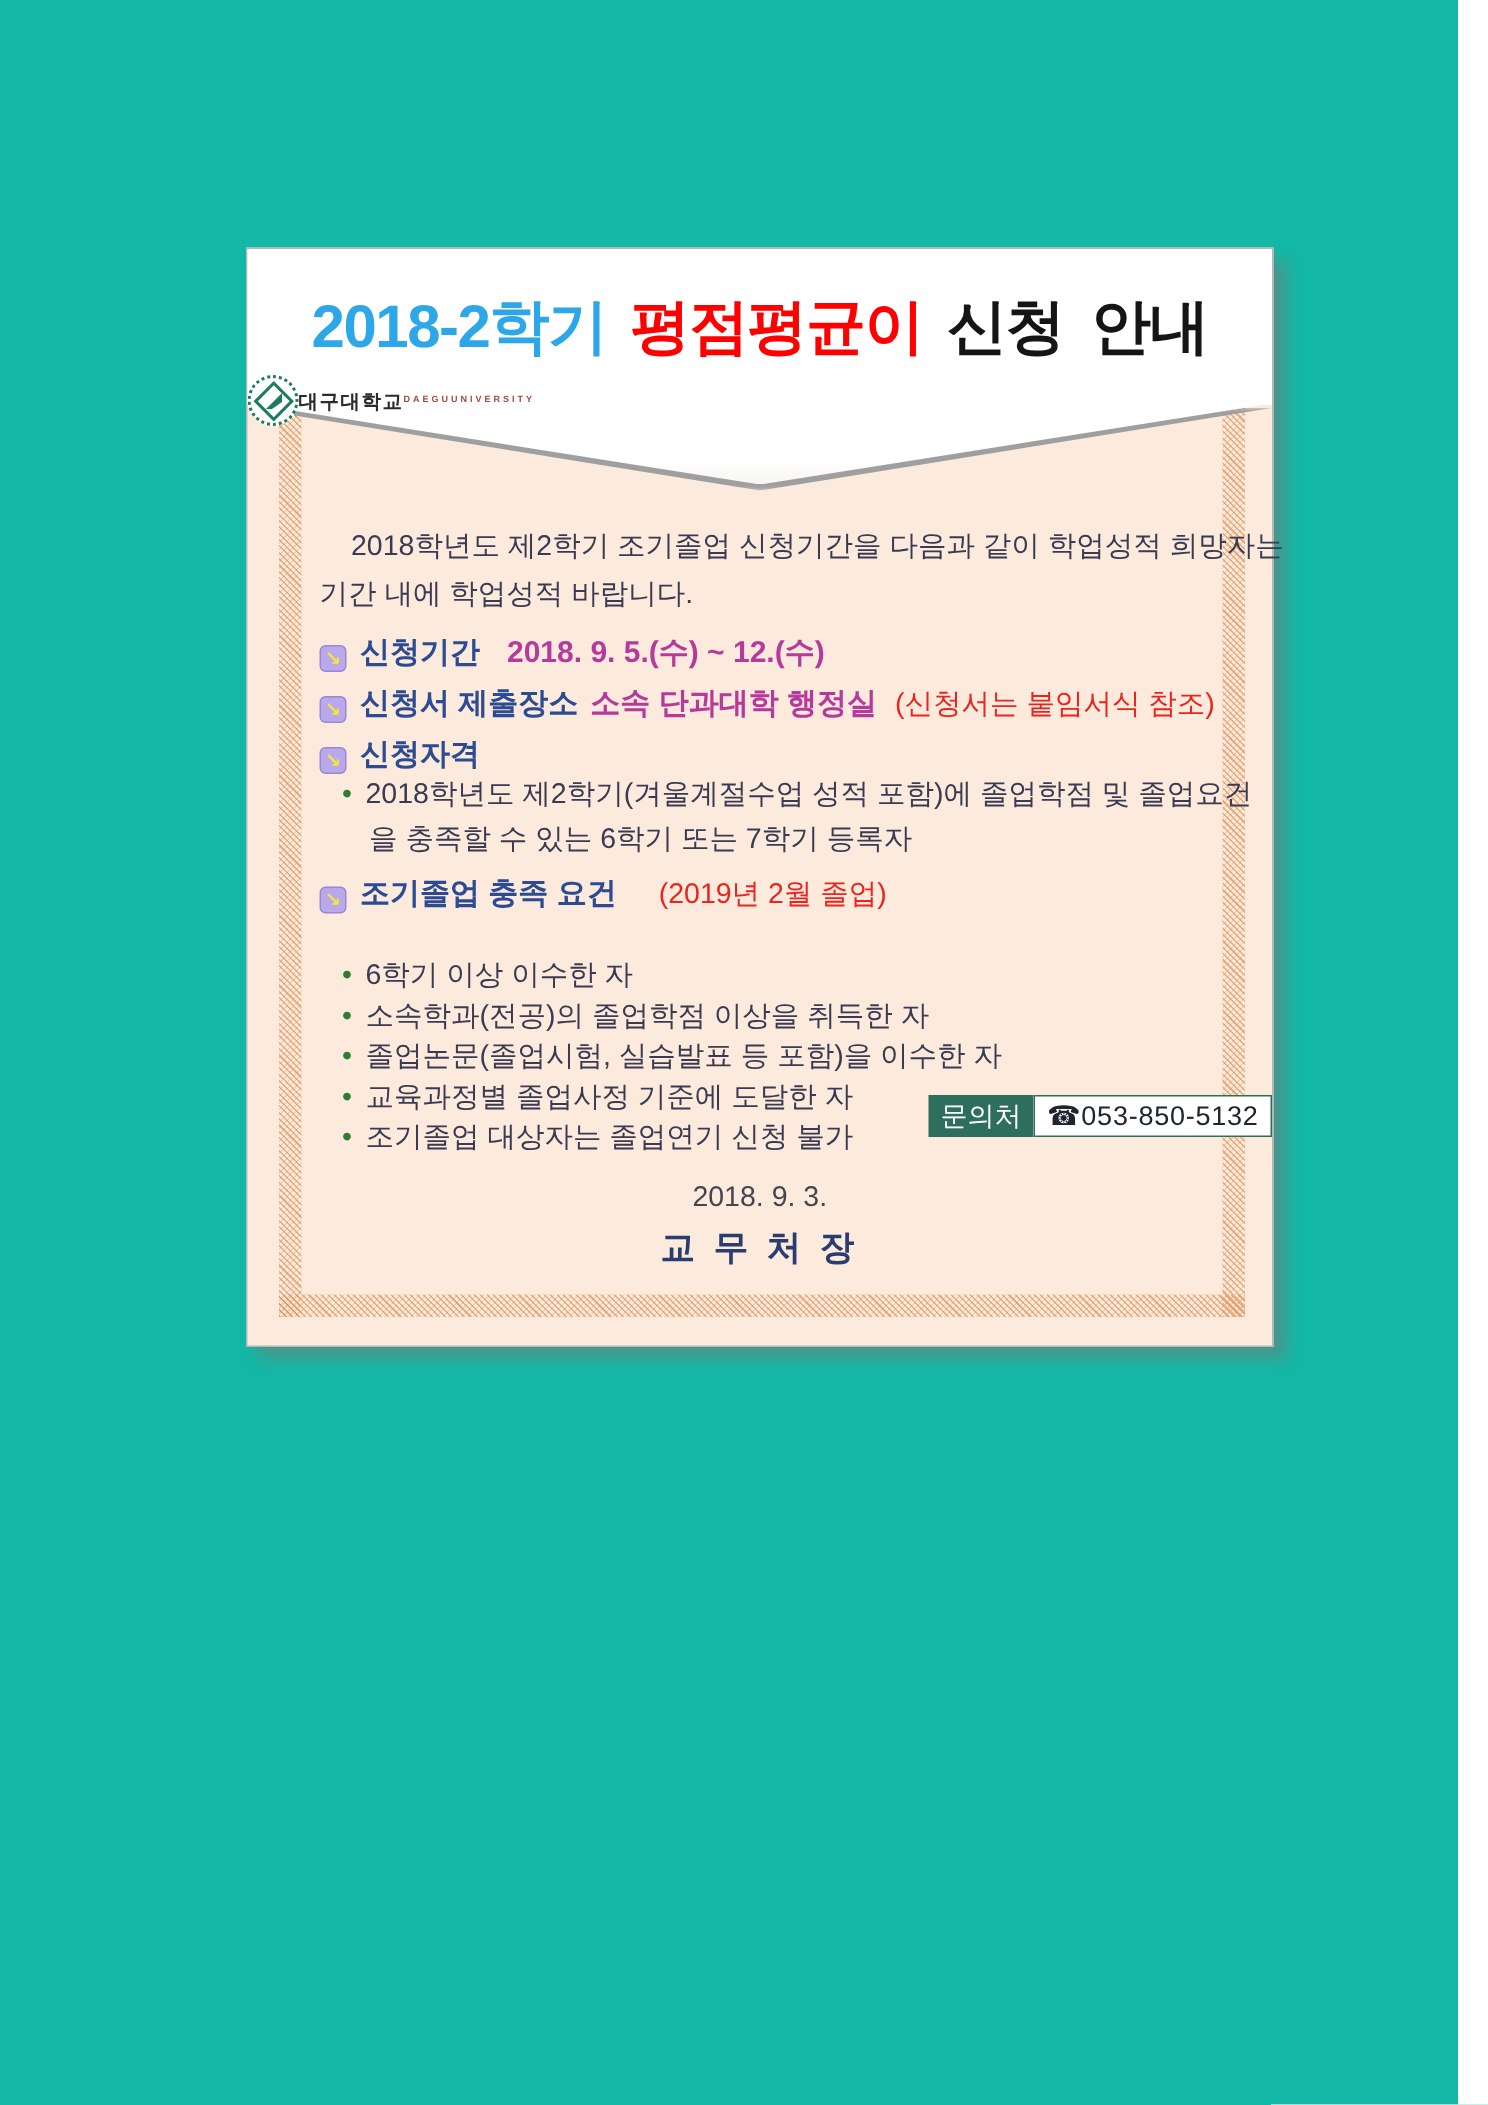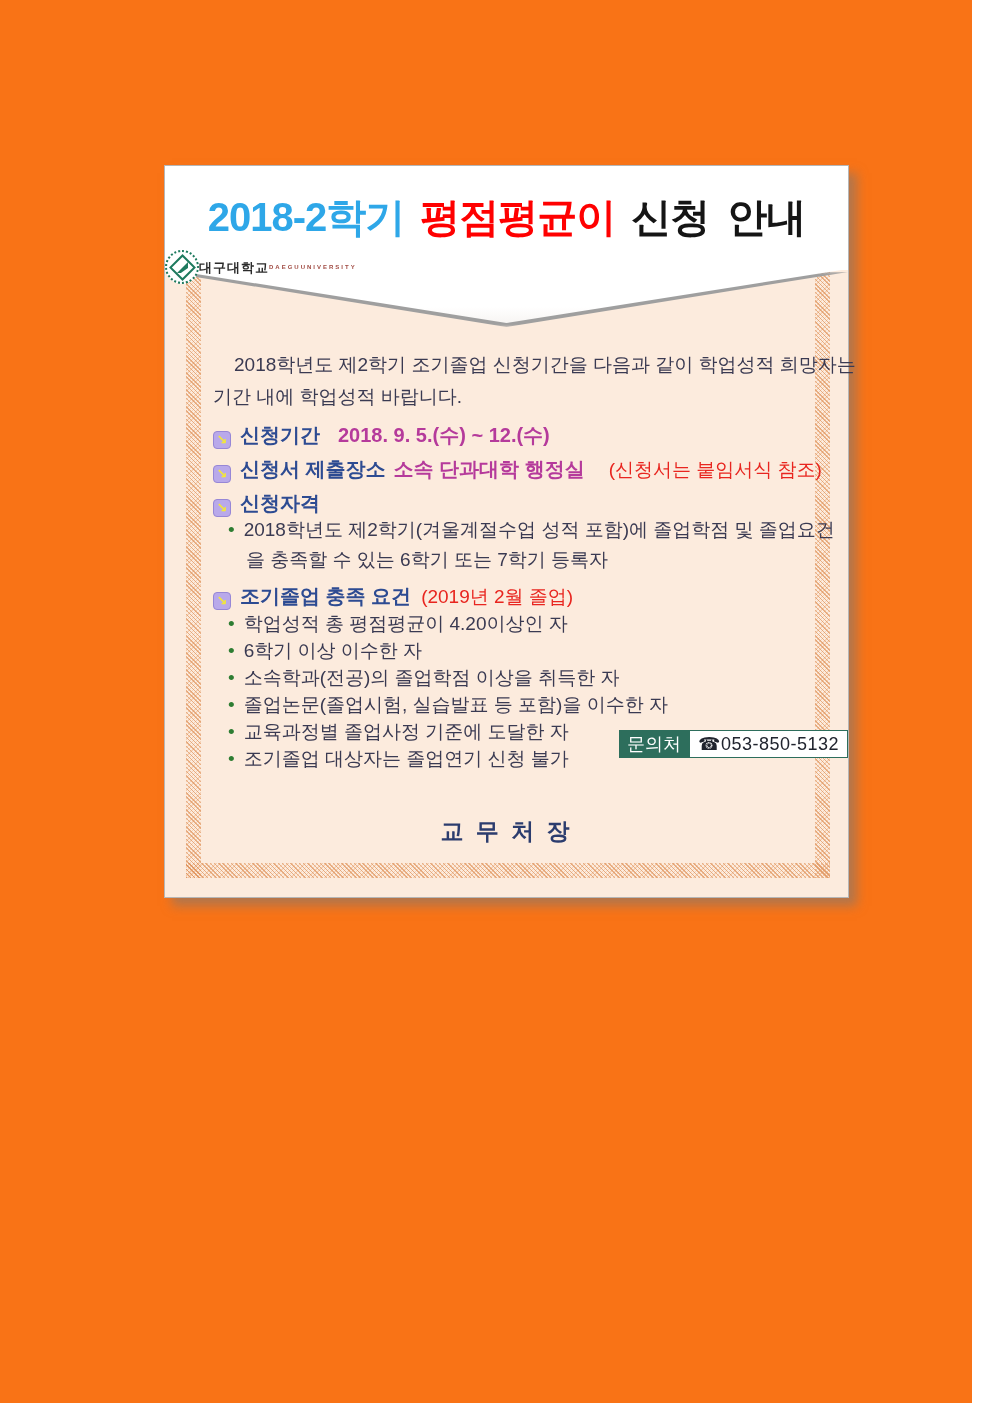--- a/index.html
+++ b/index.html
@@ -1,19 +1,19 @@
 <!DOCTYPE html>
 <html><head>
 <meta charset="utf-8">
 <style>
   * { margin:0; padding:0; box-sizing:border-box; }
   html,body { width:992px; height:1403px; background:#ffffff; overflow:hidden;
               font-family:"Liberation Sans","DejaVu Sans",sans-serif; }
 
-  .page { position:relative; width:972px; height:1403px; background:#f97316; }
+  .page { position:relative; width:972px; height:1403px; background:#14b8a6; }
 
   .poster { position:absolute; left:164px; top:165px; width:685px; height:733px;
             background:#fcebdd; border:1px solid #b6b6b6;
             box-shadow:8px 8px 10px rgba(120,120,120,0.55); }
 
   
   .header { position:absolute; left:0; top:0; width:100%; height:104px; background:#ffffff; z-index:3; }
 
   
   .flap-shadow { position:absolute; left:0; top:106px; width:100%; height:55px; z-index:1;
@@ -111,39 +111,36 @@
     </div>
 
     <div class="line" style="top:187px; left:69px;">2018학년도 제2학기 조기졸업 신청기간을 다음과 같이 학업성적 희망자는</div>
     <div class="line" style="top:219px;">기간 내에 학업성적 바랍니다.</div>
 
     <div class="line" style="top:257px;">
       <span class="item-icon">↘</span><span class="sec-label">신청기간</span><span class="sec-value-magenta" style="margin-left:18px;">2018. 9. 5.(수) ~ 12.(수)</span>
     </div>
 
     <div class="line" style="top:291px;">
-      <span class="item-icon">↘</span><span class="sec-label">신청서 제출장소</span><span class="sec-value-magenta" style="margin-left:8px;">소속 단과대학 행정실</span><span class="sec-note-red" style="margin-left:24px;">(신청서는 붙임서식 참조)</span>
+      <span class="item-icon">↘</span><span class="sec-label">신청서 제출장소</span><span class="sec-value-magenta" style="margin-left:8px;">소속 단과대학 행정실</span><span class="sec-note-red" style="margin-left:12px;">(신청서는 붙임서식 참조)</span>
     </div>
 
     <div class="line" style="top:325px;">
       <span class="item-icon">↘</span><span class="sec-label">신청자격</span>
     </div>
 
     <div class="line b-indent" style="top:352px;">
       <span class="gdot">•</span><span>2018학년도 제2학기(겨울계절수업 성적 포함)에 졸업학점 및 졸업요건</span>
     </div>
     <div class="line b-indent" style="top:382px; padding-left:33px;">을 충족할 수 있는 6학기 또는 7학기 등록자</div>
 
     <div class="line" style="top:418px;">
-      <span class="item-icon">↘</span><span class="sec-label">조기졸업 충족 요건</span><span class="sec-note-red" style="margin-left:10px;">(2019년 2월 졸업)</span>
+      <span class="item-icon">↘</span><span class="sec-label">조기졸업 충족 요건</span><span class="sec-note-red" style="margin-left:28px;">(2019년 2월 졸업)</span>
     </div>
 
-    <div class="line b-indent" style="top:446px;">
-      <span class="gdot">•</span><span>학업성적 총 평점평균이 4.20이상인 자</span>
-    </div>
     <div class="line b-indent" style="top:473px;">
       <span class="gdot">•</span><span>6학기 이상 이수한 자</span>
     </div>
     <div class="line b-indent" style="top:527px;">
       <span class="gdot">•</span><span>졸업논문(졸업시험, 실습발표 등 포함)을 이수한 자</span>
     </div>
     <div class="line b-indent" style="top:500px;">
       <span class="gdot">•</span><span>소속학과(전공)의 졸업학점 이상을 취득한 자</span>
     </div>
     <div class="line b-indent" style="top:554px;">
@@ -151,16 +148,17 @@
     </div>
     <div class="line b-indent" style="top:581px;">
       <span class="gdot">•</span><span>조기졸업 대상자는 졸업연기 신청 불가</span>
     </div>
 
     <div class="contact">
       <div class="contact-label">문의처</div>
       <div class="contact-phone">☎053-850-5132</div>
     </div>
 
+    <div class="date-line">2018. 9. 3.</div>
     <div class="sig-line">교 무 처 장</div>
 
   </div>
 </div>
 
 </body></html>

